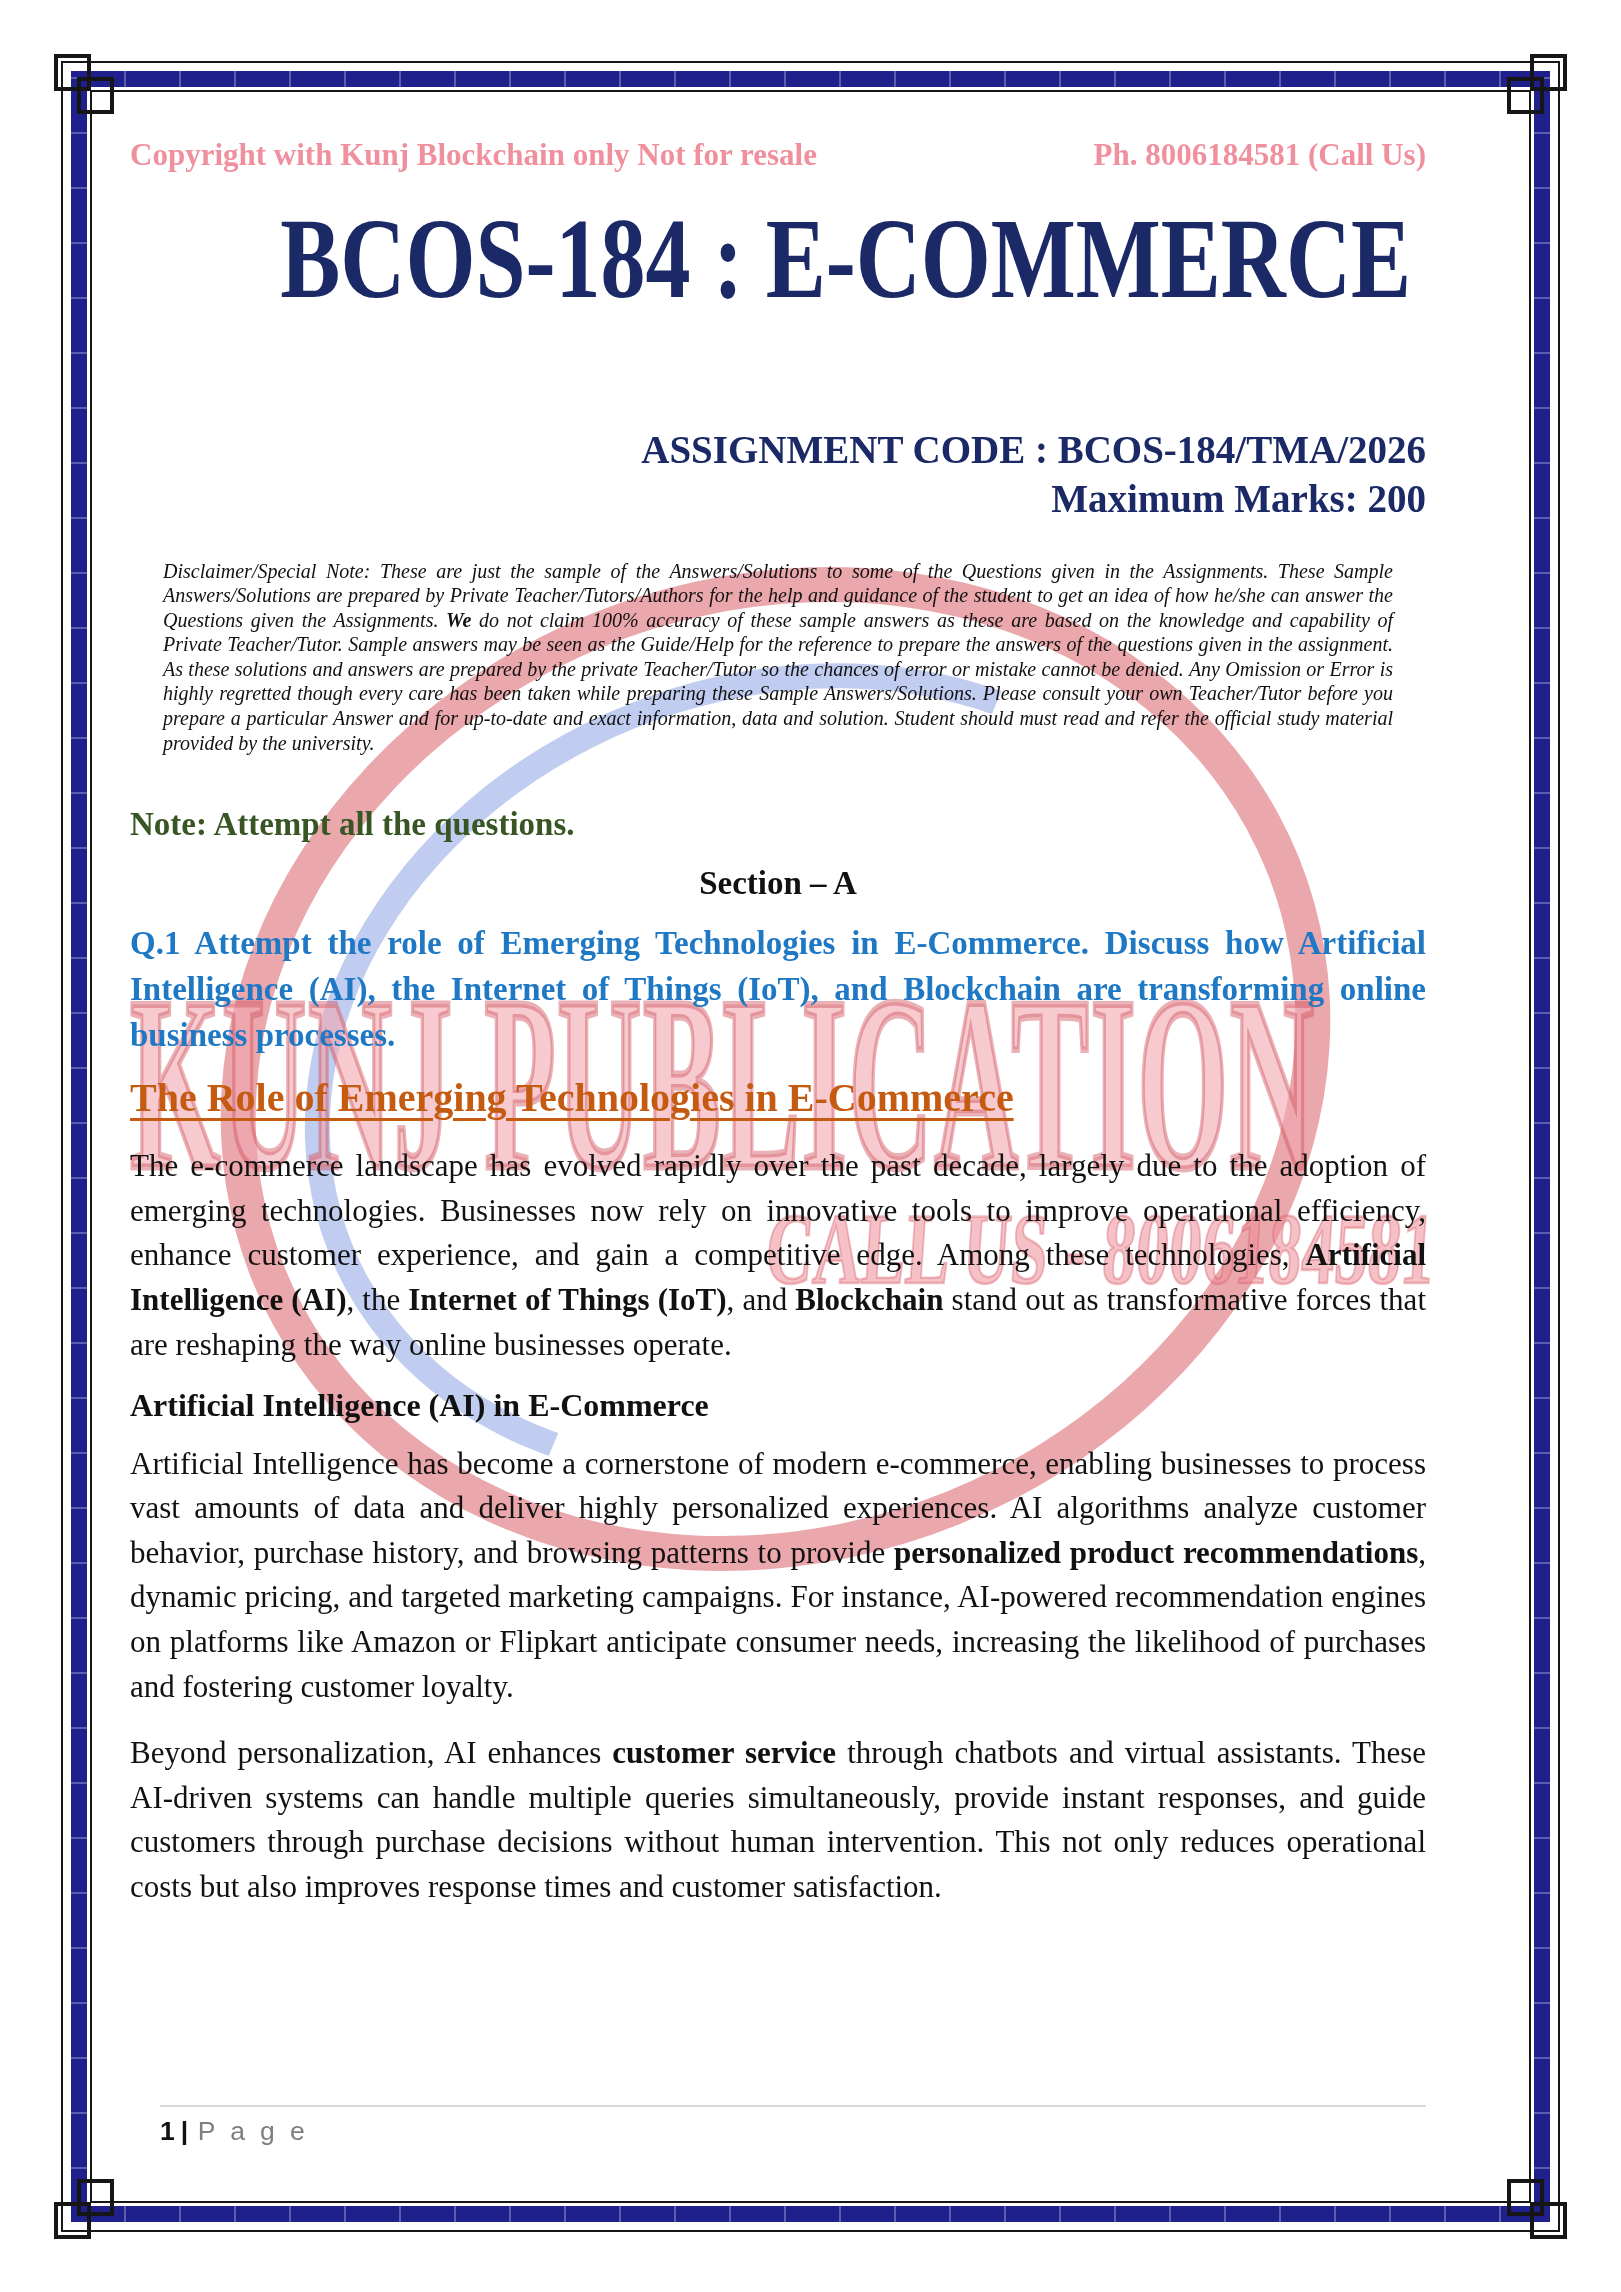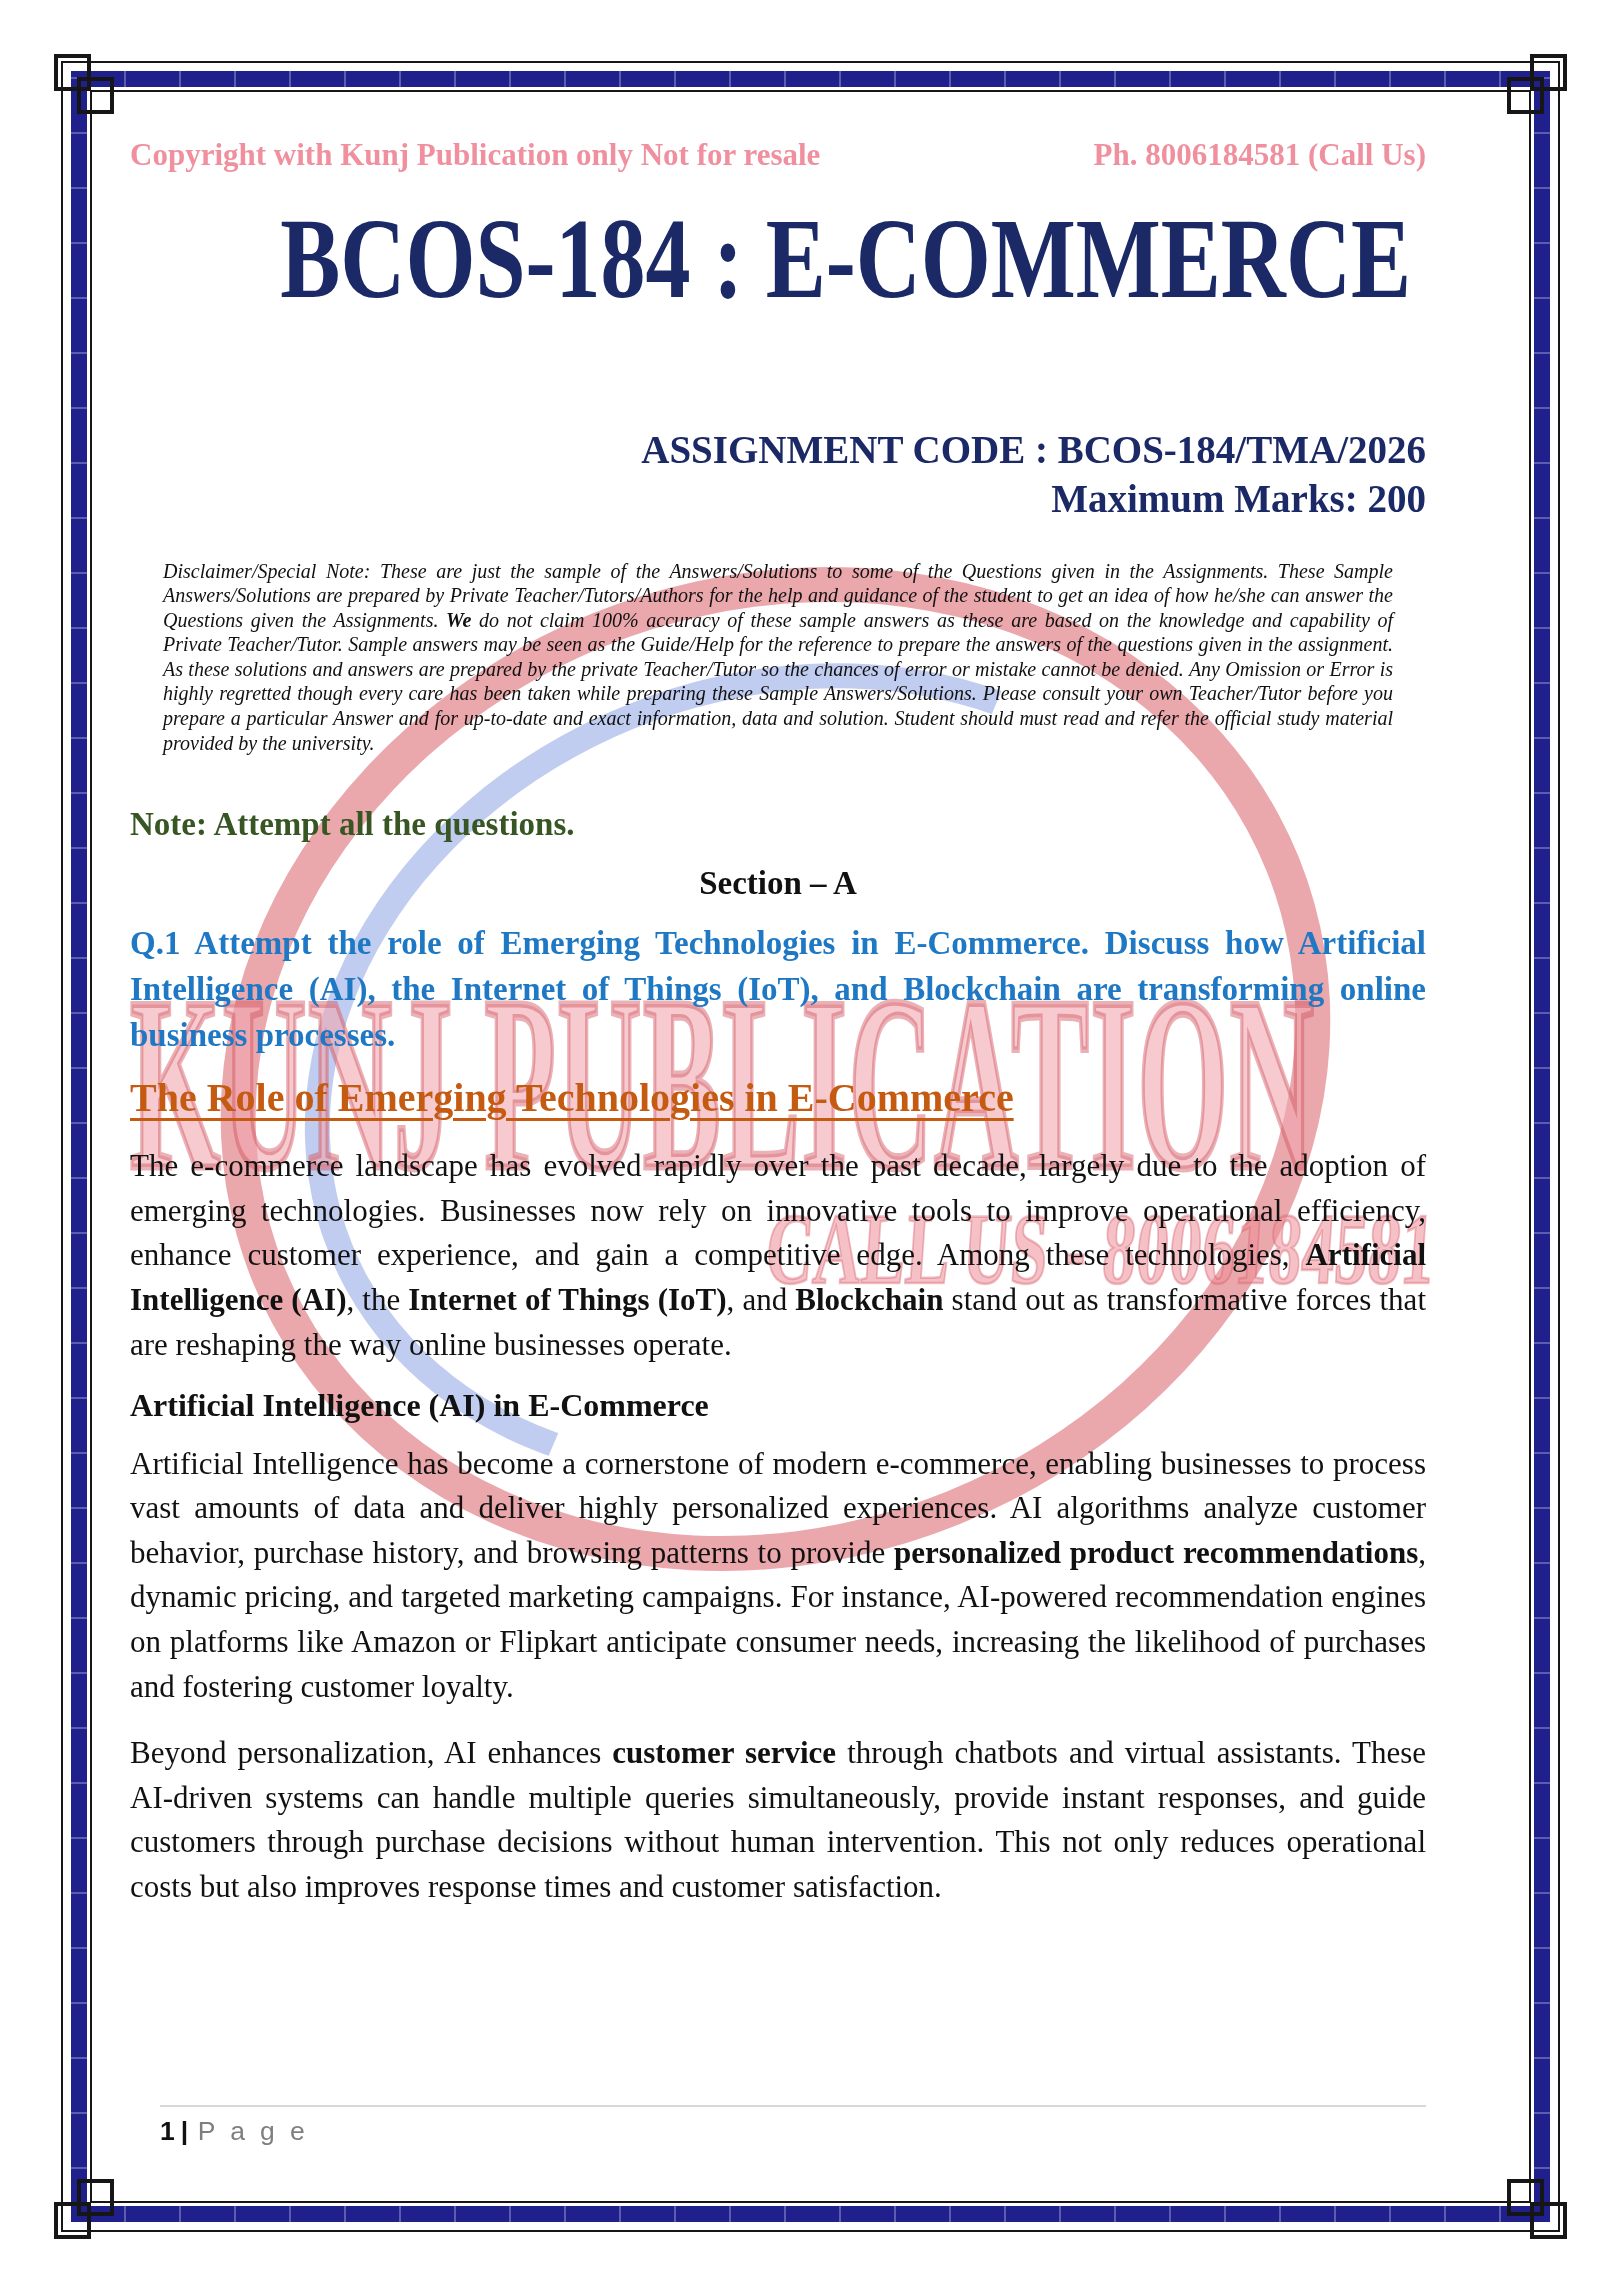--- a/index.html
+++ b/index.html
@@ -92,21 +92,21 @@
   <div class="knot tl b"></div>
   <div class="knot tr a"></div>
   <div class="knot tr b"></div>
   <div class="knot bl a"></div>
   <div class="knot bl b"></div>
   <div class="knot br a"></div>
   <div class="knot br b"></div>
 
   <div class="content">
     <div class="doc-header">
-      <span>Copyright with Kunj Publication only Not for resale</span>
+      <span>Copyright with Kunj Blockchain only Not for resale</span>
       <span>Ph. 8006184581 (Call Us)</span>
     </div>
 
     <h1 class="doc-title"><span>BCOS-184 : E-COMMERCE</span></h1>
 
     <div class="assign">
       <div>ASSIGNMENT CODE : BCOS-184/TMA/2026</div>
       <div>Maximum Marks: 200</div>
     </div>
 

